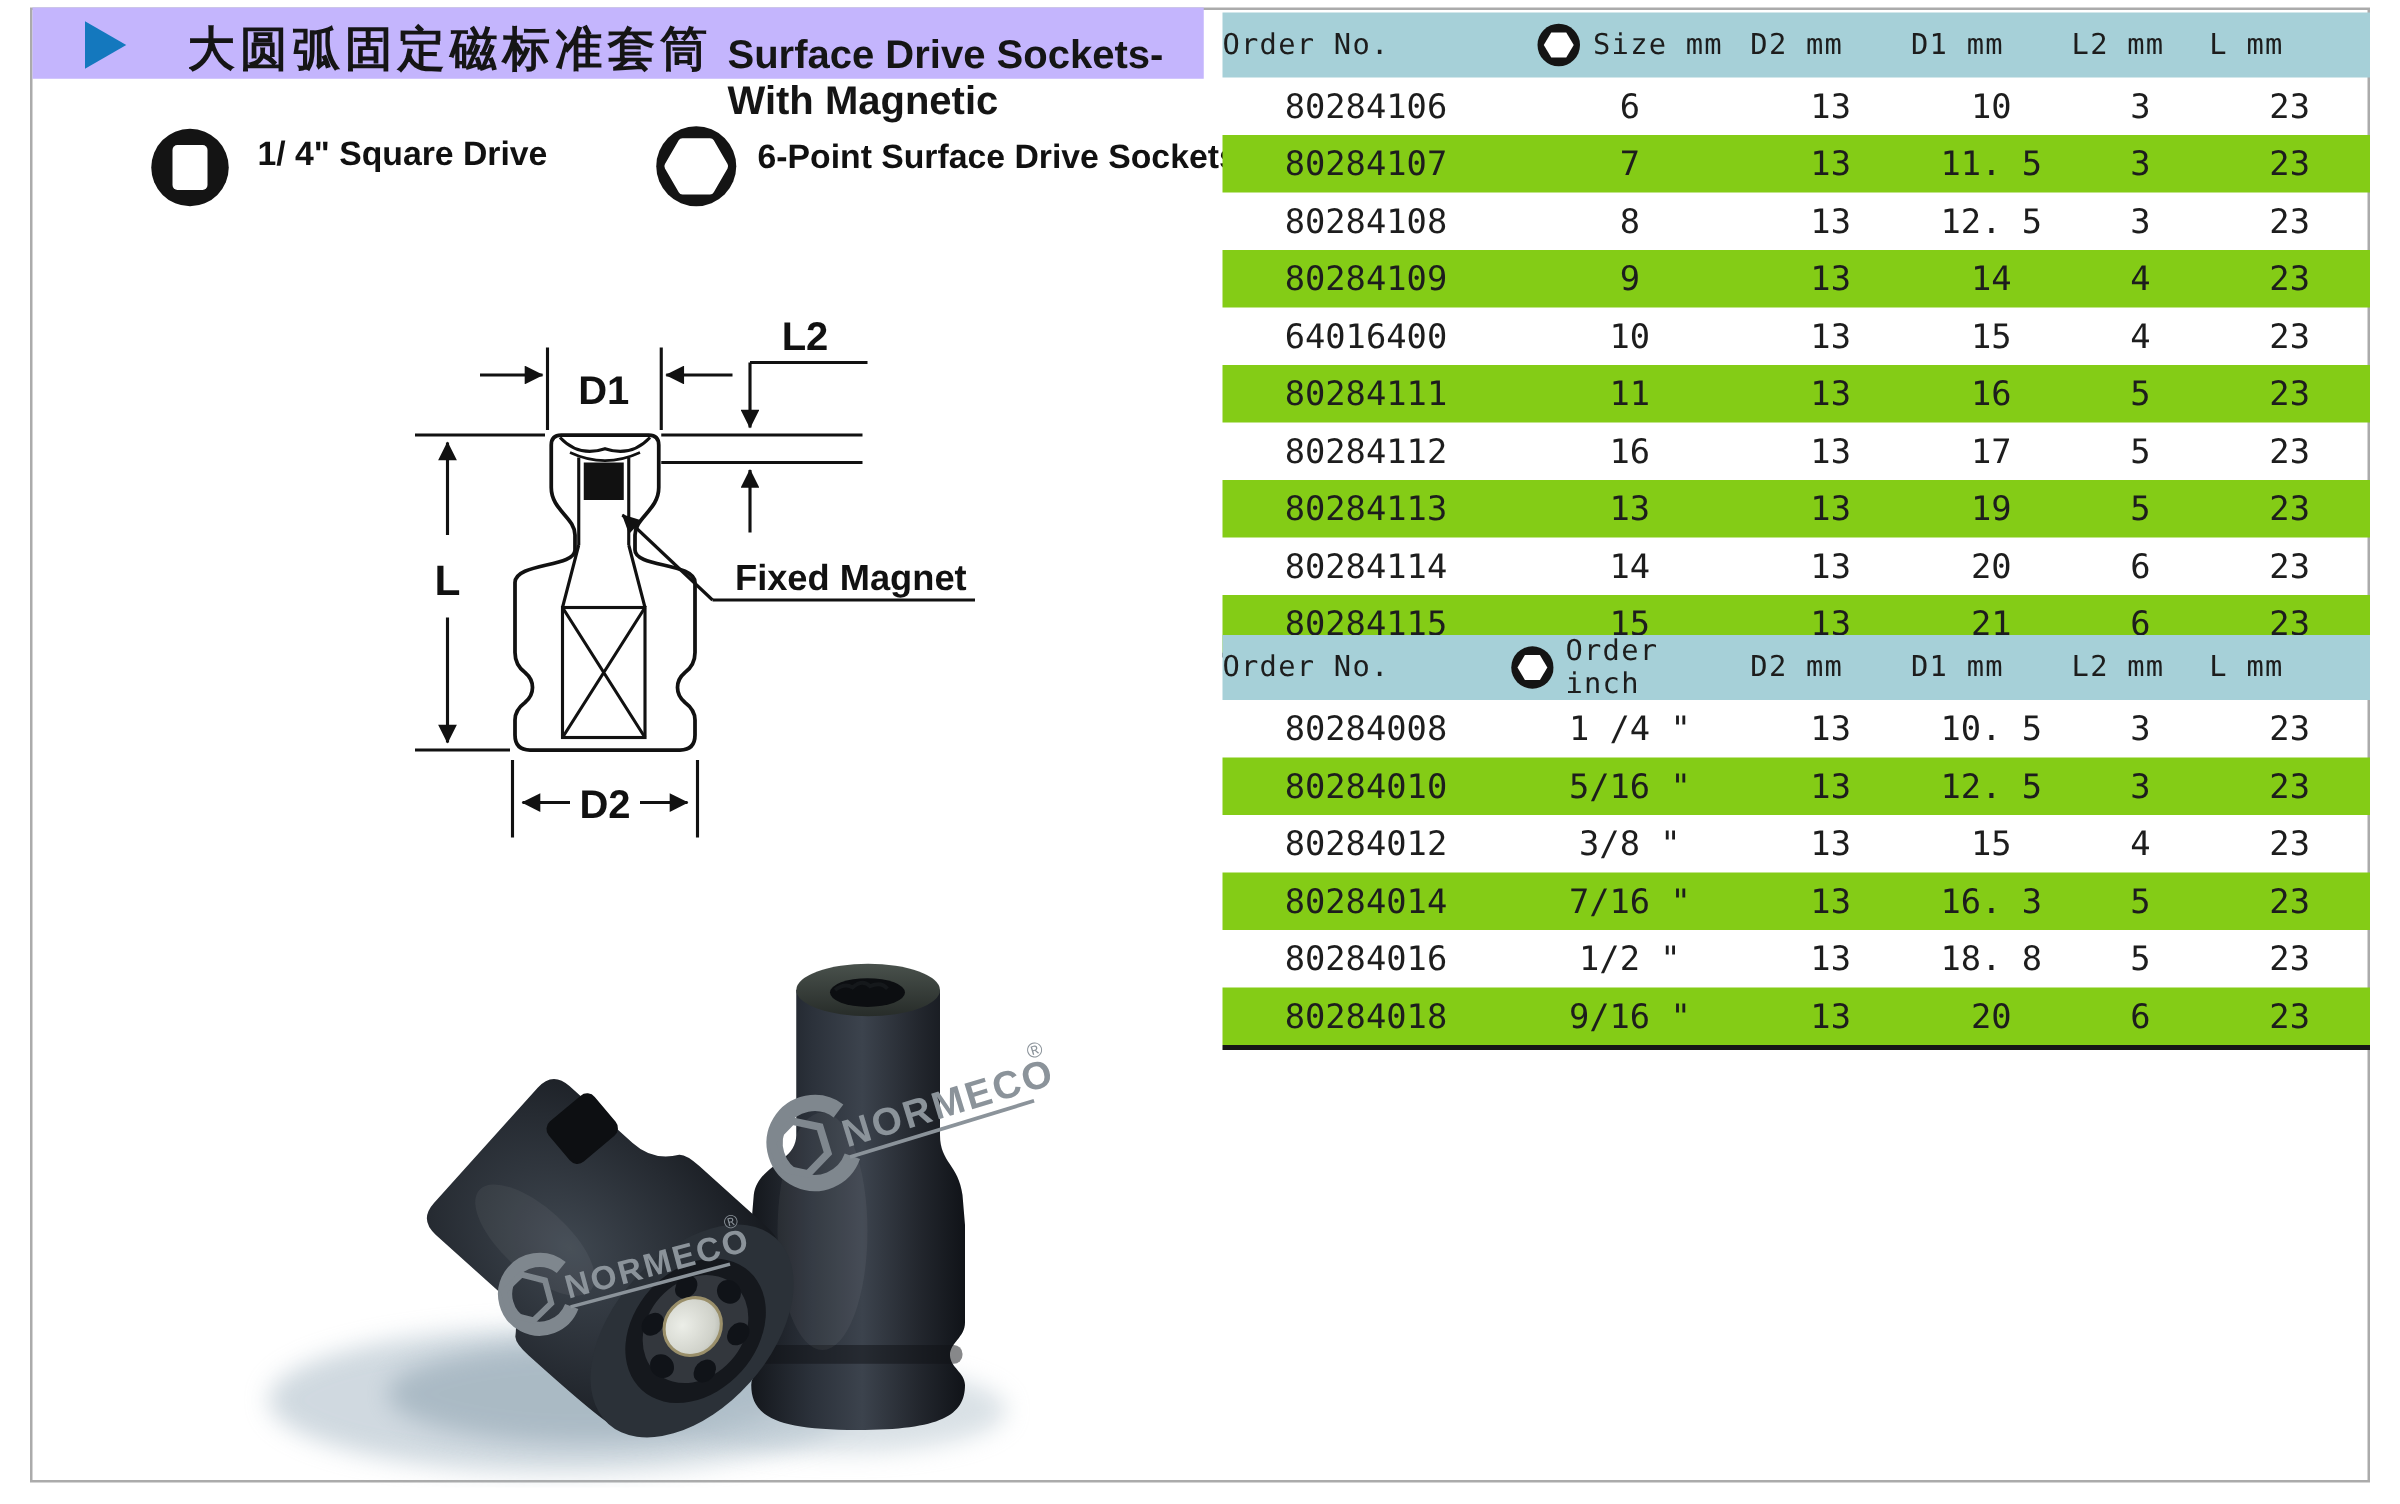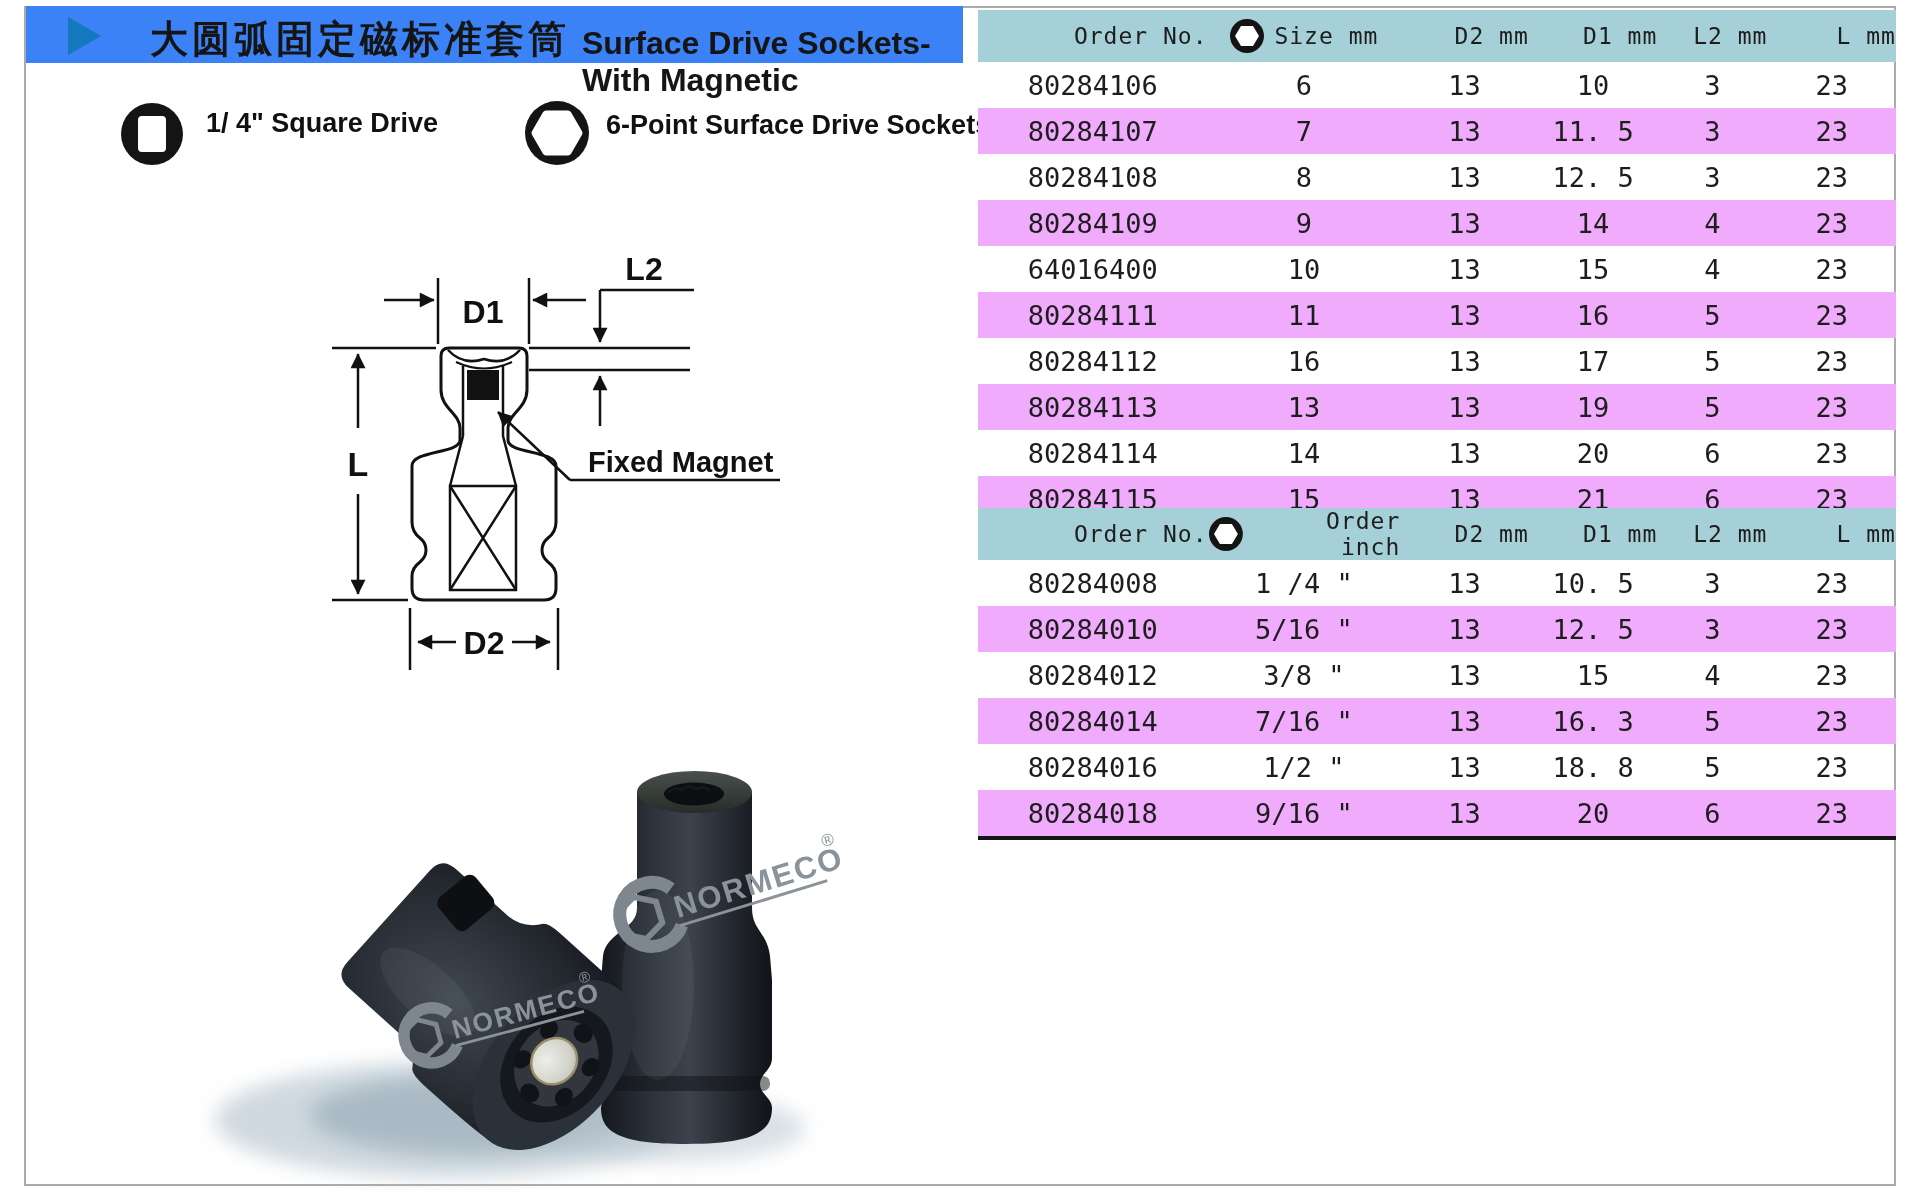--- a/index.html
+++ b/index.html
@@ -3,41 +3,41 @@
 <meta charset="utf-8">
 <style>
   * { margin:0; padding:0; box-sizing:border-box; }
   body { background:#fff; }
   .page { position:relative; width:1920px; height:1203px; background:#fff;
           font-family:"Liberation Sans", sans-serif; overflow:hidden; }
   .page-border { position:absolute; left:24px; top:6px; width:1872px; height:1180px;
                  border:2px solid #ababab; }
   
   .title-bar { position:absolute; left:26px; top:6px; width:937px; height:57px;
-               background:#3b82f6; }
+               background:#c4b5fd; }
   .tri { position:absolute; left:42px; top:11px; width:0; height:0;
          border-top:19px solid transparent; border-bottom:19px solid transparent;
          border-left:33px solid #1478be; }
   .title-zh { position:absolute; left:124px; top:8px; font-size:38px; font-weight:bold;
               color:#151515; letter-spacing:4px; font-family:"DejaVu Sans", sans-serif; }
   .title-en { position:absolute; left:556px; top:19px; font-size:32px; font-weight:600;
               color:#151515; }
   
   .drive-icon { position:absolute; }
   .drive-label { position:absolute; font-size:27px; font-weight:600; color:#111; }
   
   .ctable { position:absolute; left:978px; width:918px; border-bottom:4px solid #161616;
             font-family:"DejaVu Sans Mono", monospace; color:#1d1d1d; }
   .thead { display:grid; grid-template-columns:25% 21% 14% 14% 12% 14%; height:52px;
            background:#a6d0d8; align-items:center; }
-  .th { text-align:right; font-size:23px; letter-spacing:1px; }
+  .th { text-align:left; font-size:23px; letter-spacing:1px; }
   .th-size { display:flex; align-items:center; justify-content:center; gap:9px; }
   .tr { display:grid; grid-template-columns:25% 21% 14% 14% 12% 14%; height:46px;
         align-items:center; }
-  .tr.alt { background:#f0abfc; }
+  .tr.alt { background:#84cc16; }
   .td { text-align:center; font-size:27px; }
   
   .diagram { position:absolute; left:270px; top:228px; }
   .photo { position:absolute; left:170px; top:690px; }
   .dim-label { font-family:"Liberation Sans", sans-serif; font-weight:bold; fill:#111; }
 </style>
 </head>
 <body>
 
 <div class="page">

